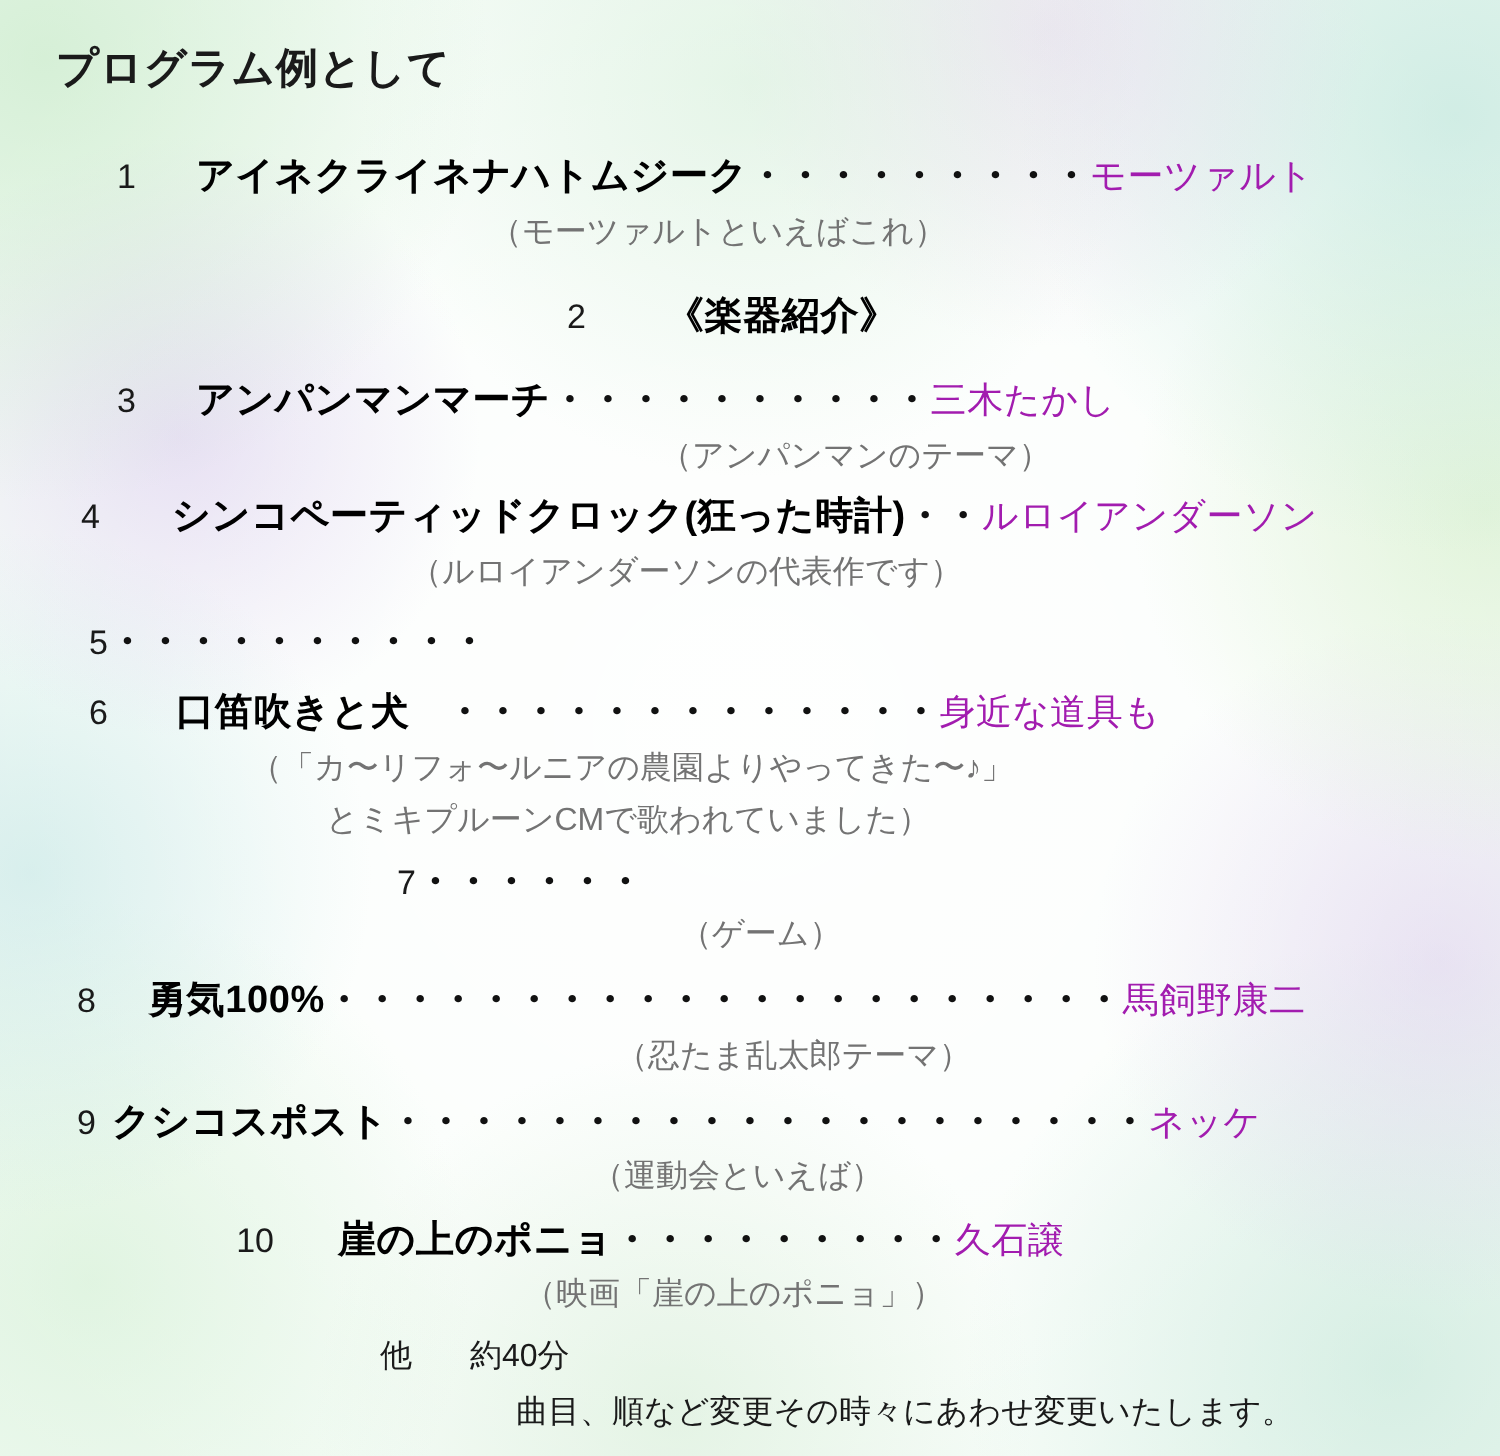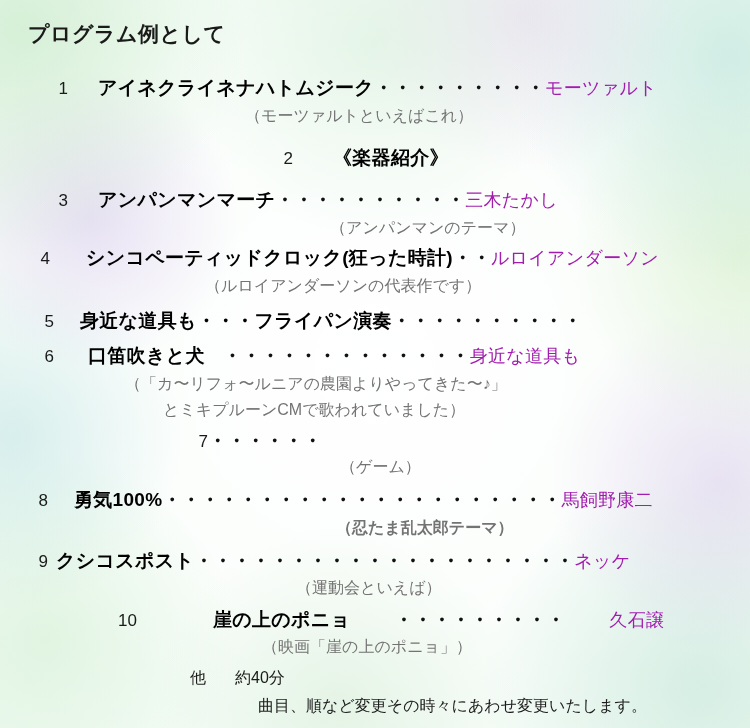--- a/index.html
+++ b/index.html
@@ -122,21 +122,20 @@
   <div class="row" style="left:32px; top:245px;">
     <span class="num" style="width:18px;">4</span>
     <span class="title-main" style="margin-left:36px;">シンコペーティッドクロック(狂った時計)</span>
     <span class="dots">・・</span>
     <span class="composer">ルロイアンダーソン</span>
   </div>
   <div class="sub" style="left:205px; top:276px;">（ルロイアンダーソンの代表作です）</div>
 
   <div class="row" style="left:36px; top:308px;">
     <span class="num" style="width:18px;">5</span>
-    <span class="title-main" style="margin-left:26px;">身近な道具も・・・フライパン演奏</span>
     <span class="dots">・・・・・・・・・・</span>
   </div>
 
   <div class="row" style="left:36px; top:343px;">
     <span class="num" style="width:18px;">6</span>
     <span class="title-main" style="margin-left:34px;">口笛吹きと犬</span>
     <span class="dots" style="margin-left:18px;">・・・・・・・・・・・・・</span>
     <span class="composer">身近な道具も</span>
   </div>
   <div class="sub" style="left:125px; top:374px;">（「カ〜リフォ〜ルニアの農園よりやってきた〜♪」</div>
@@ -147,31 +146,31 @@
     <span class="dots">・・・・・・</span>
   </div>
   <div class="sub" style="left:340px; top:457px;">（ゲーム）</div>
 
   <div class="row" style="left:30px; top:487px;">
     <span class="num" style="width:18px;">8</span>
     <span class="title-main" style="margin-left:26px;">勇気100%</span>
     <span class="dots">・・・・・・・・・・・・・・・・・・・・・</span>
     <span class="composer">馬飼野康二</span>
   </div>
-  <div class="sub" style="left:336px; top:518px;font-weight:bold;">（忍たま乱太郎テーマ）</div>
+  <div class="sub" style="left:308px; top:518px;">（忍たま乱太郎テーマ）</div>
 
   <div class="row" style="left:30px; top:548px;">
     <span class="num" style="width:18px;">9</span>
     <span class="title-main" style="margin-left:8px;">クシコスポスト</span>
     <span class="dots">・・・・・・・・・・・・・・・・・・・・</span>
     <span class="composer">ネッケ</span>
   </div>
   <div class="sub" style="left:296px; top:578px;">（運動会といえば）</div>
 
-  <div class="row" style="left:113px; top:607px;gap:44px;">
+  <div class="row" style="left:113px; top:607px;">
     <span class="num" style="width:24px;">10</span>
     <span class="title-main" style="margin-left:32px;">崖の上のポニョ</span>
     <span class="dots">・・・・・・・・・</span>
     <span class="composer">久石譲</span>
   </div>
   <div class="sub" style="left:262px; top:637px;">（映画「崖の上のポニョ」）</div>
 
   <div class="footer-line" style="left:190px; top:668px;">他</div>
   <div class="footer-line" style="left:235px; top:668px;">約40分</div>
   <div class="footer-line" style="left:258px; top:696px;">曲目、順など変更その時々にあわせ変更いたします。</div>

